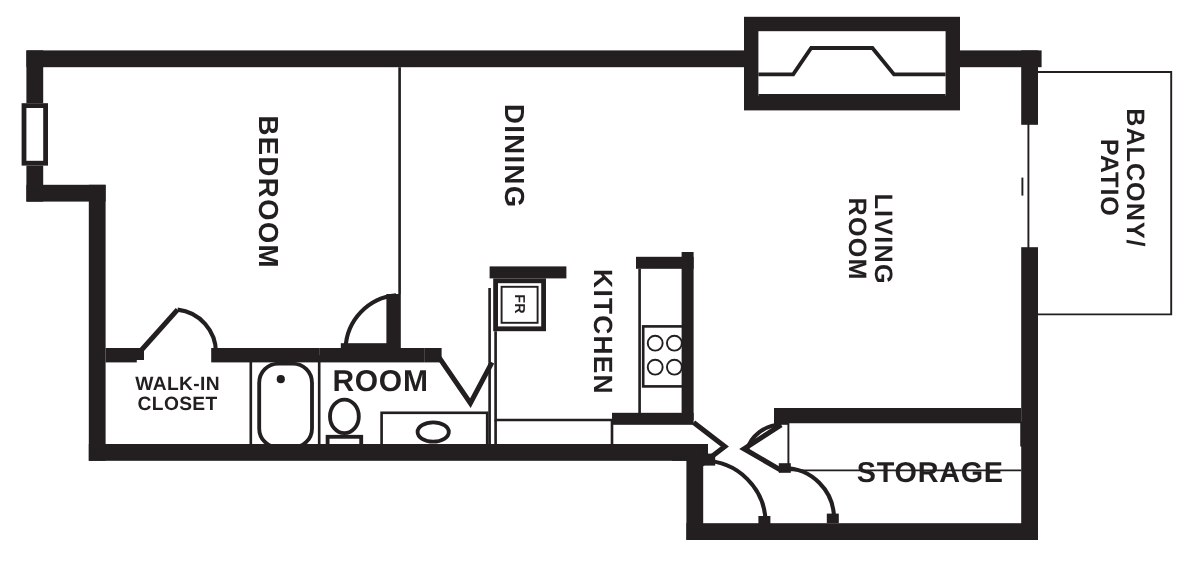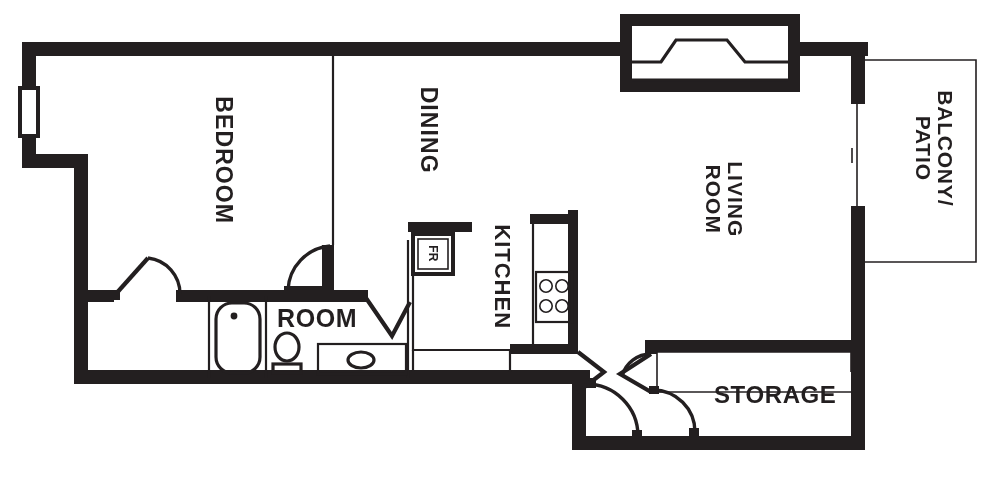--- a/index.html
+++ b/index.html
@@ -235,16 +235,20 @@
 
   <div class="room-label lbl-balcony rot90" style="left:859px; top:126px; width:150px;">
     <div>BALCONY/</div>
     <div>PATIO</div>
   </div>
 
   <div class="room-label lbl-bath" style="left:277px; top:305px;">ROOM</div>
 
   <div class="room-label lbl-storage" style="left:714px; top:382px;">STORAGE</div>
 
+  <div class="room-label lbl-closet" style="left:100px; top:313px; width:96px;">
+    <div>WALK-IN</div>
+    <div>CLOSET</div>
+  </div>
 
   <div class="room-label lbl-fr rot90" style="left:418px; top:247px; width:30px; text-align:center;">FR</div>
 
 </div>
 
 </body></html>

